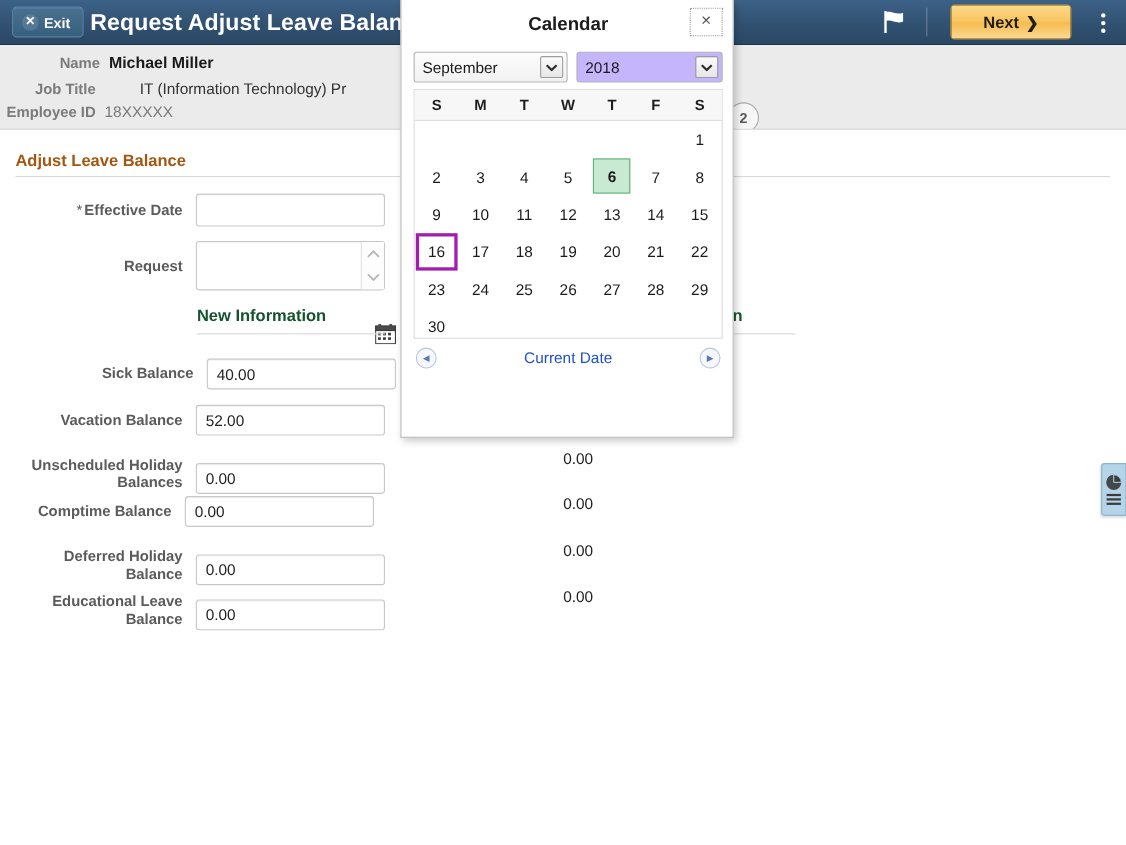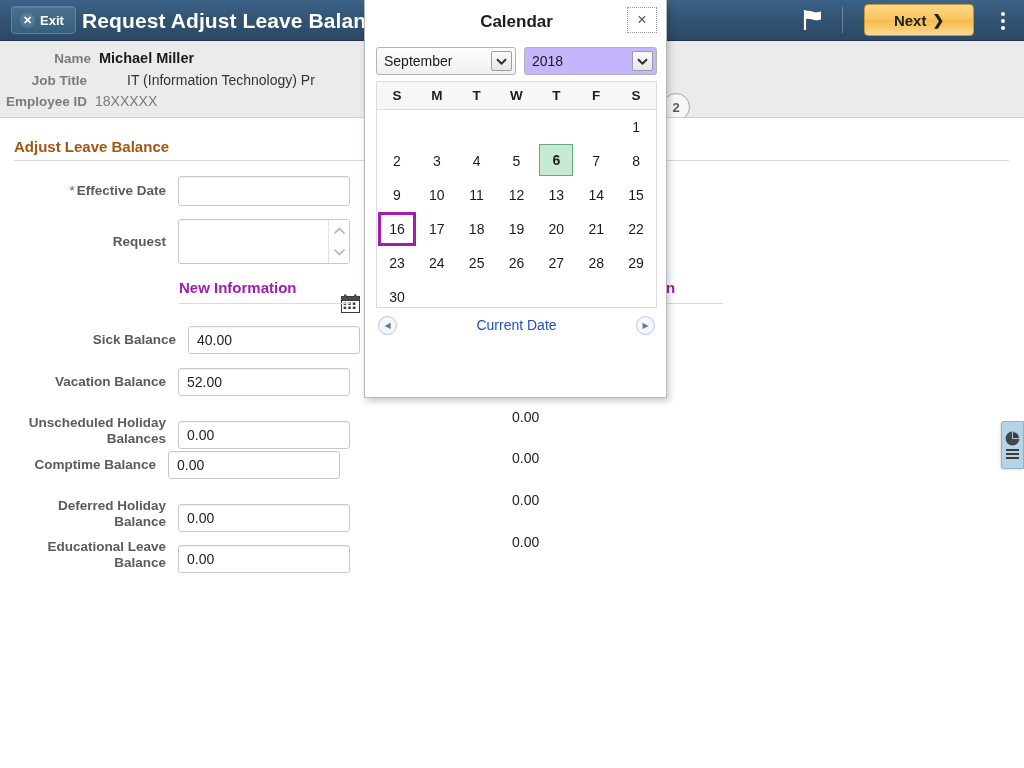--- a/index.html
+++ b/index.html
@@ -139,21 +139,21 @@
   .ta-inp { width: 172px; height: 45px; padding-top: 4px; }
   .ta-spin {
     position: absolute; right: 1px; top: 1px; width: 21px; height: 43px;
     background: #fdfdfd; border-left: 1px solid #e2e2e2;
     display: flex; flex-direction: column; align-items: center; justify-content: space-around;
     cursor: pointer;
   }
   .ta-spin svg { display: block; }
 
   .col-head {
-    position: absolute; color: #a21caf; font-size: 15px; font-weight: bold;
+    position: absolute; color: #14532d; font-size: 15px; font-weight: bold;
   }
   .col-rule { position: absolute; height: 1px; background: #d9d9d9; }
 
   .bal-inp { width: 172px; height: 28px; line-height: 26px; }
   .cur-val {
     position: absolute; color: #222; font-size: 14px; text-align: left;
   }
 
   
   .legend { position: absolute; left: 14px; top: 482px; }

